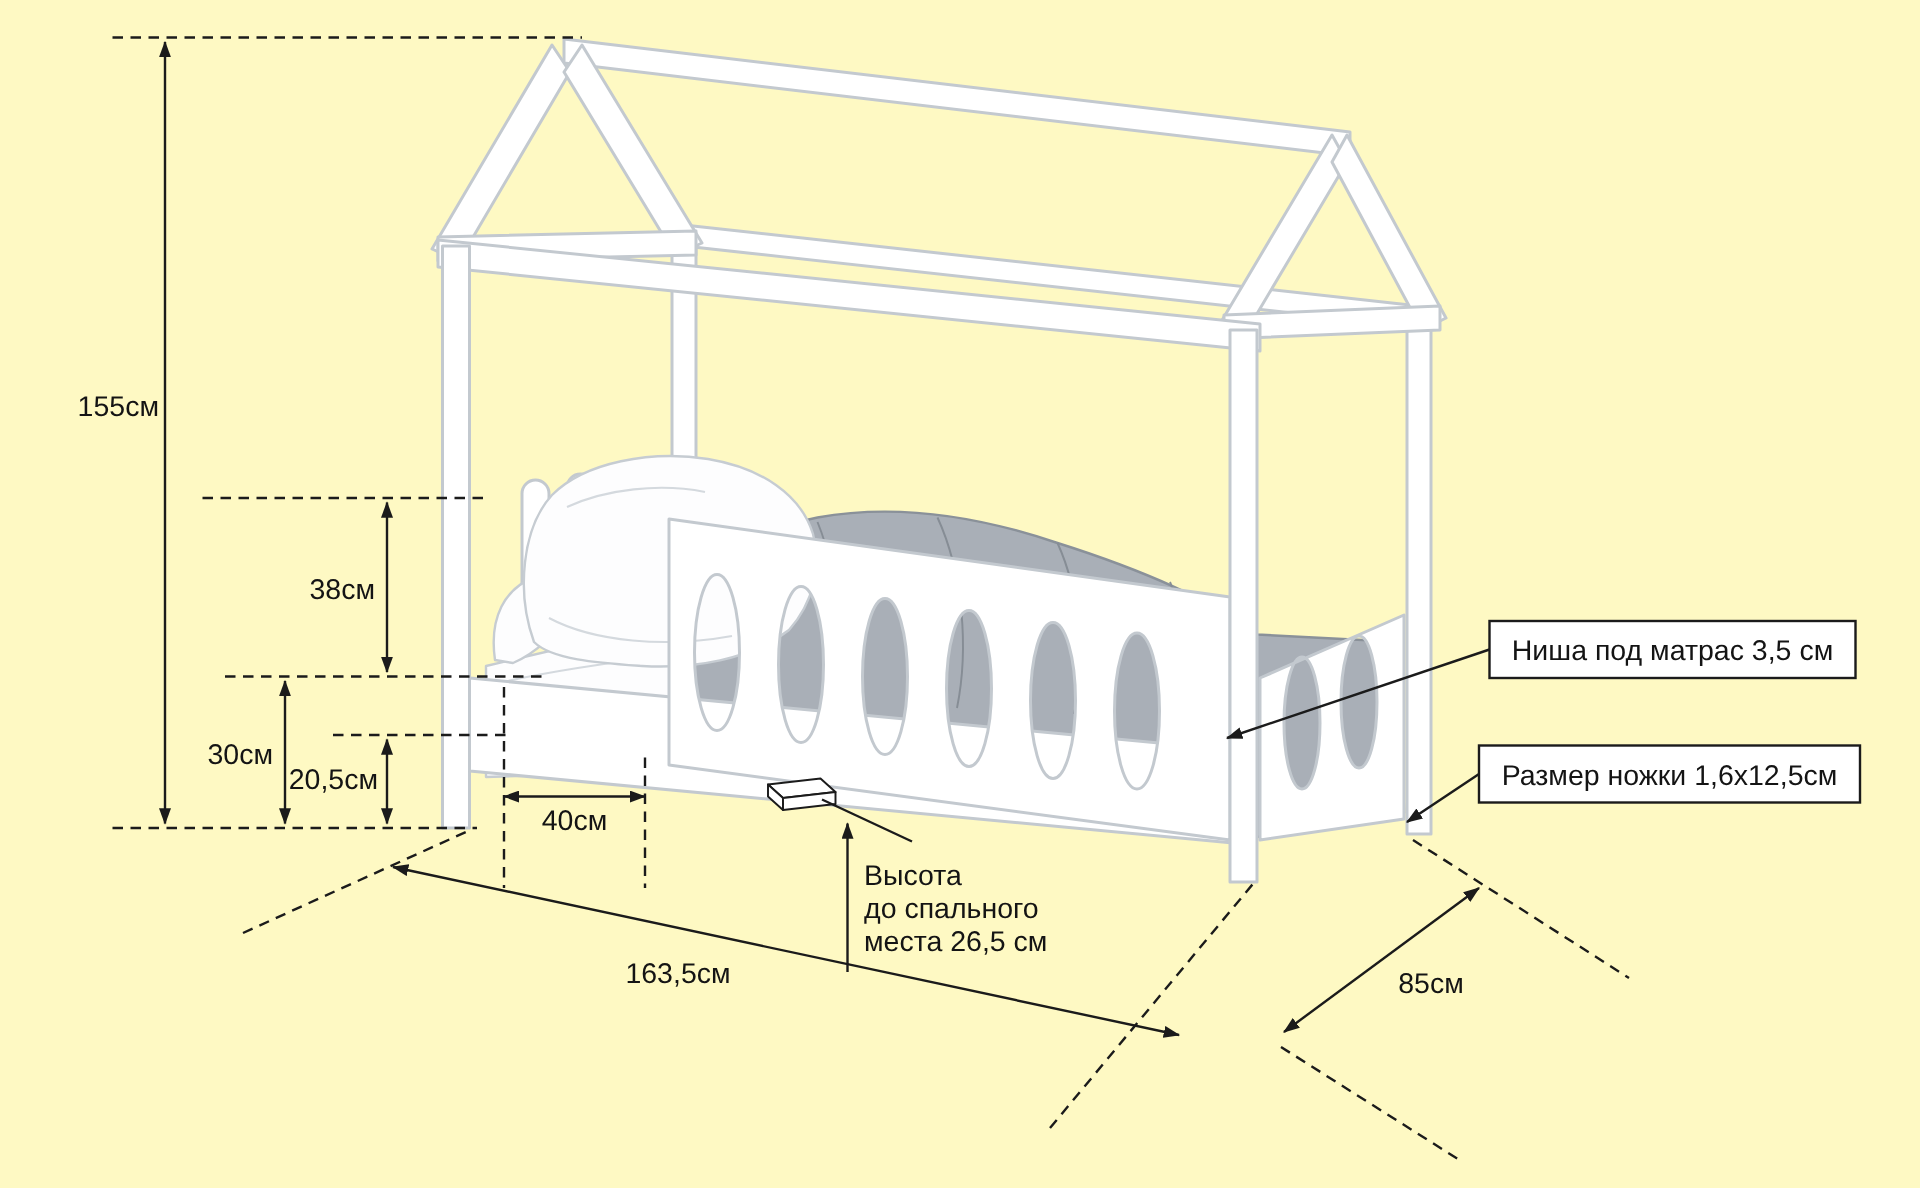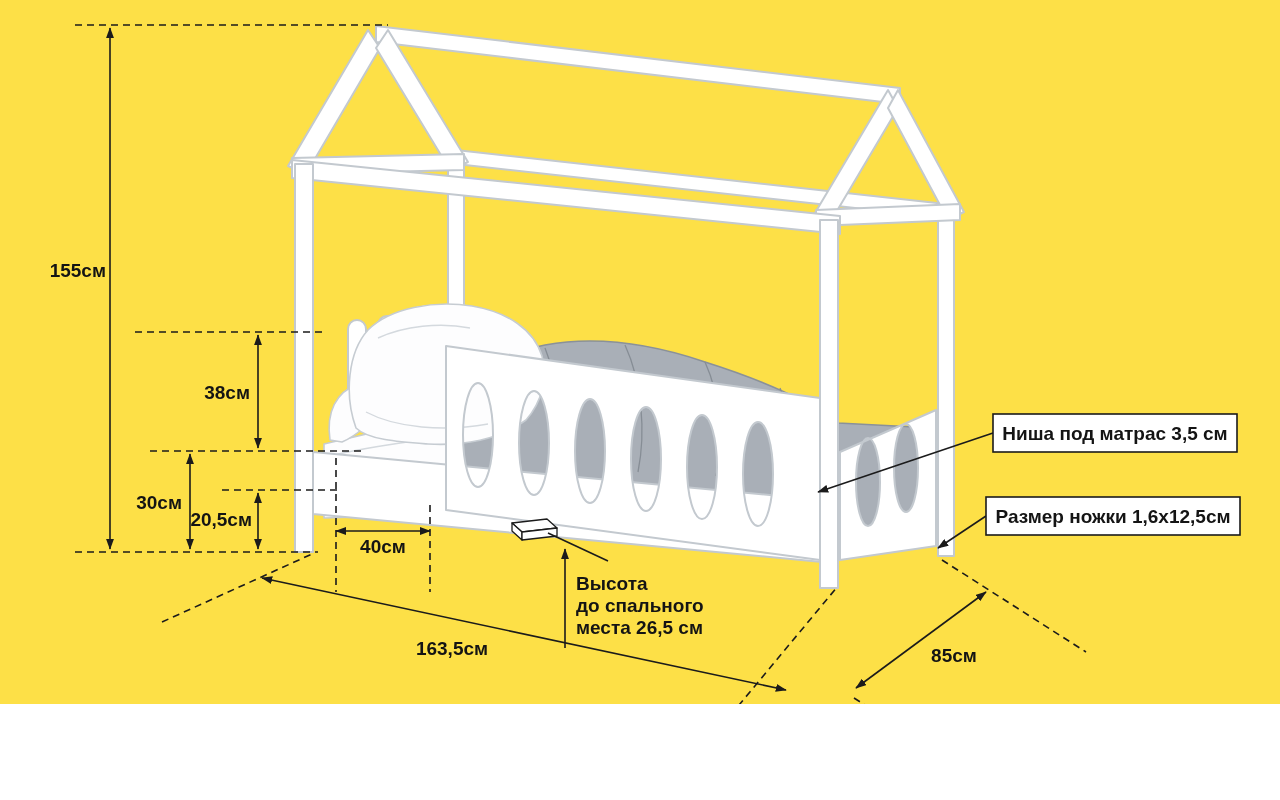--- a/index.html
+++ b/index.html
@@ -1,16 +1,16 @@
 <!DOCTYPE html>
 <html><head>
 <meta charset="utf-8">
 <style>
   html,body{margin:0;padding:0;background:#ffffff;}
-  .stage{position:relative;width:1280px;height:704px;background:#fde047;overflow:hidden;font-weight:bold;}
+  .stage{position:relative;width:1280px;height:792px;background:#fef9c3;overflow:hidden;}
   svg text{font-family:"Liberation Sans","DejaVu Sans",sans-serif;font-size:19px;fill:#141414;}
   .bed{fill:#ffffff;stroke:#c3c9cf;stroke-width:2;stroke-linejoin:round;}
   .bed-soft{fill:#fdfdfe;stroke:#c6ccd2;stroke-width:1.6;stroke-linejoin:round;}
   .crease{fill:none;stroke:#d4d9de;stroke-width:1.4;}
   .blanket{fill:#a9afb7;stroke:#8a9199;stroke-width:1.6;stroke-linejoin:round;}
   .fold{fill:none;stroke:#868d95;stroke-width:1.3;}
   .dim{fill:none;stroke:#1b1b1b;stroke-width:1.6;}
   .dim-dash{fill:none;stroke:#1b1b1b;stroke-width:1.6;stroke-dasharray:7 5;}
   .dimthin{fill:#ffffff;stroke:#1b1b1b;stroke-width:1.3;stroke-linejoin:round;}
   .callout-box{fill:#ffffff;stroke:#1b1b1b;stroke-width:1.6;}

